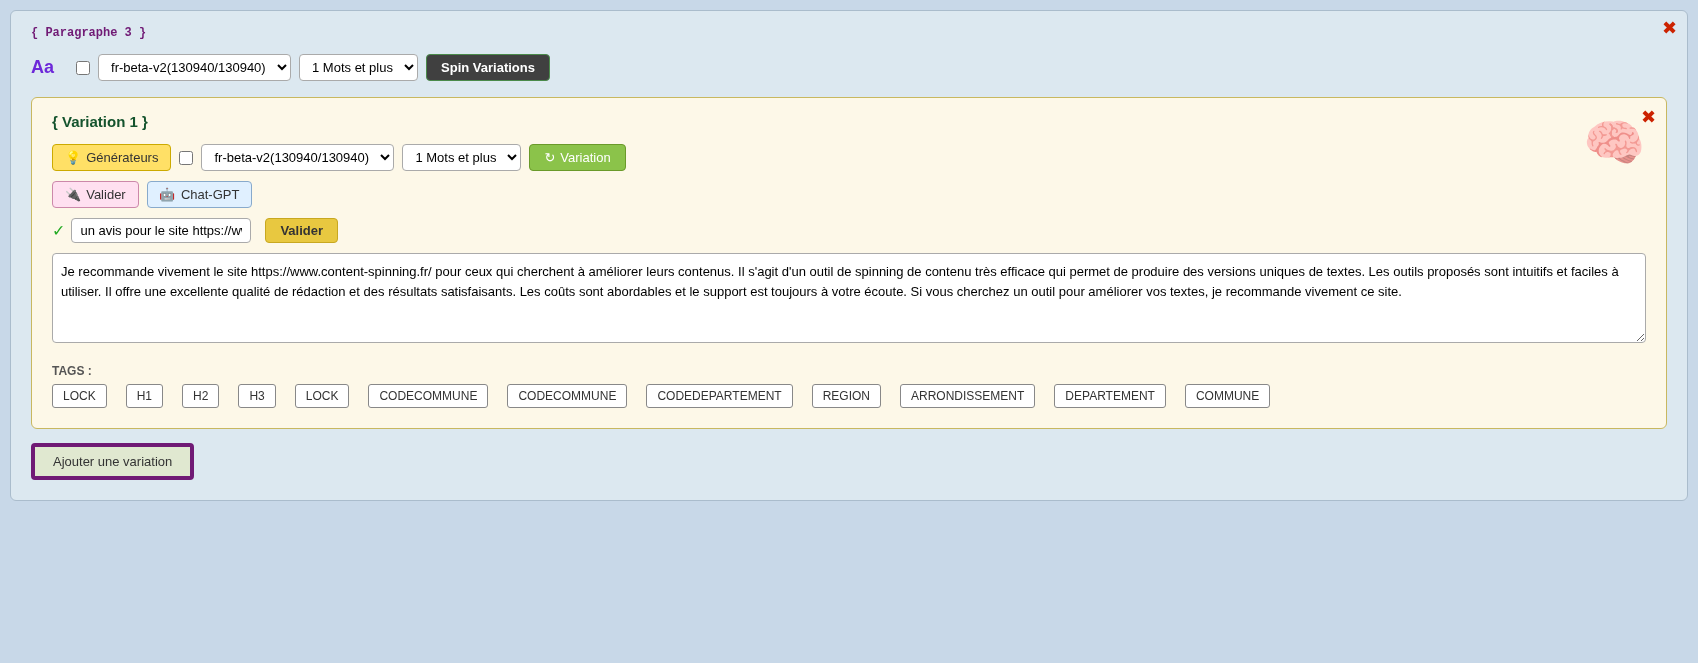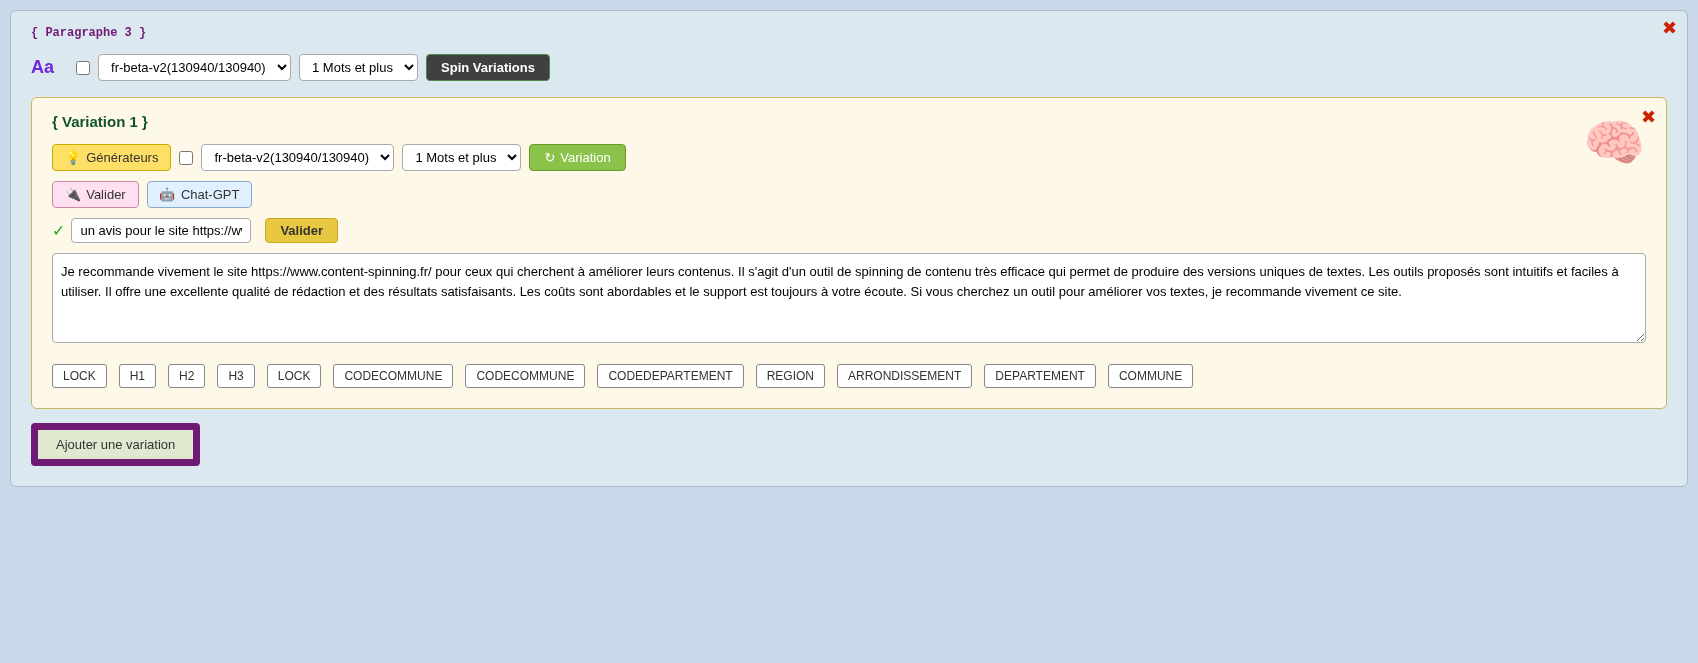--- a/index.html
+++ b/index.html
@@ -251,38 +251,38 @@
     .tags-label {
       font-size: 12px;
       color: #555;
       margin-bottom: 6px;
       font-weight: bold;
     }
 
     .tags-row {
       display: flex;
       flex-wrap: wrap;
-      gap: 12px;
+      gap: 19px;
     }
 
     .tag-btn {
       padding: 4px 10px;
       background: white;
       border: 1px solid #888;
       border-radius: 3px;
       font-size: 12px;
       cursor: pointer;
       color: #333;
     }
 
     .add-variation-btn {
       padding: 7px 18px;
       background: #e0e8d0;
       color: #333;
-      border: 7px solid #701a75;
+      border: 4px solid #701a75;
       border-radius: 4px;
       font-size: 13px;
       cursor: pointer;
     }
 
     
     .content-textarea::-webkit-scrollbar { width: 8px; }
     .content-textarea::-webkit-scrollbar-thumb { background: #bbb; border-radius: 4px; }
     .icon-brain { font-size: 50px; line-height: 1; }
   </style>
@@ -352,20 +352,21 @@
       <span class="checkmark-green">✓</span>
       <input type="text" class="validate-input" value="un avis pour le site https://ww" style="">
       <button class="btn-valider">Valider</button>
     </div>
 
     
     <textarea class="content-textarea" style="">Je recommande vivement le site https://www.content-spinning.fr/ pour ceux qui cherchent à améliorer leurs contenus. Il s'agit d'un outil de spinning de contenu très efficace qui permet de produire des versions uniques de textes. Les outils proposés sont intuitifs et faciles à utiliser. Il offre une excellente qualité de rédaction et des résultats satisfaisants. Les coûts sont abordables et le support est toujours à votre écoute. Si vous cherchez un outil pour améliorer vos textes, je recommande vivement ce site.</textarea>
 
     
     <div class="tags-section">
+      <div class="tags-label">TAGS :</div>
       <div class="tags-row" id="tags-container">
           <button class="tag-btn">LOCK</button>
           <button class="tag-btn">H1</button>
           <button class="tag-btn">H2</button>
           <button class="tag-btn">H3</button>
           <button class="tag-btn">LOCK</button>
           <button class="tag-btn">CODECOMMUNE</button>
           <button class="tag-btn">CODECOMMUNE</button>
           <button class="tag-btn">CODEDEPARTEMENT</button>
           <button class="tag-btn">REGION</button>

